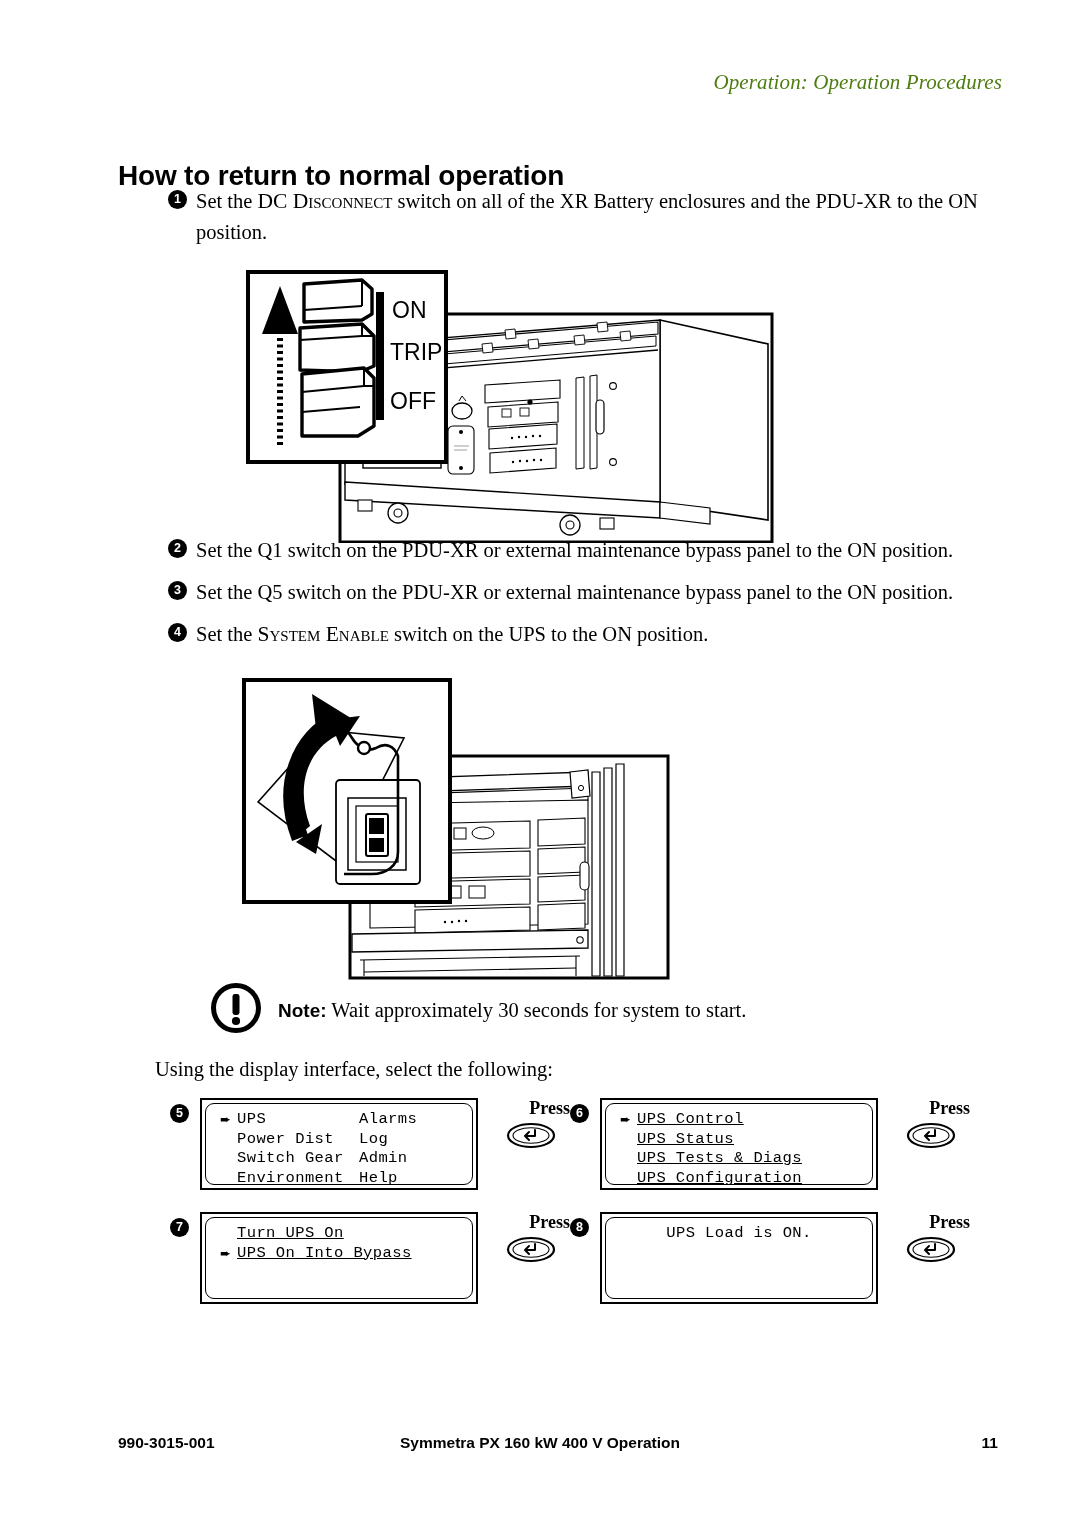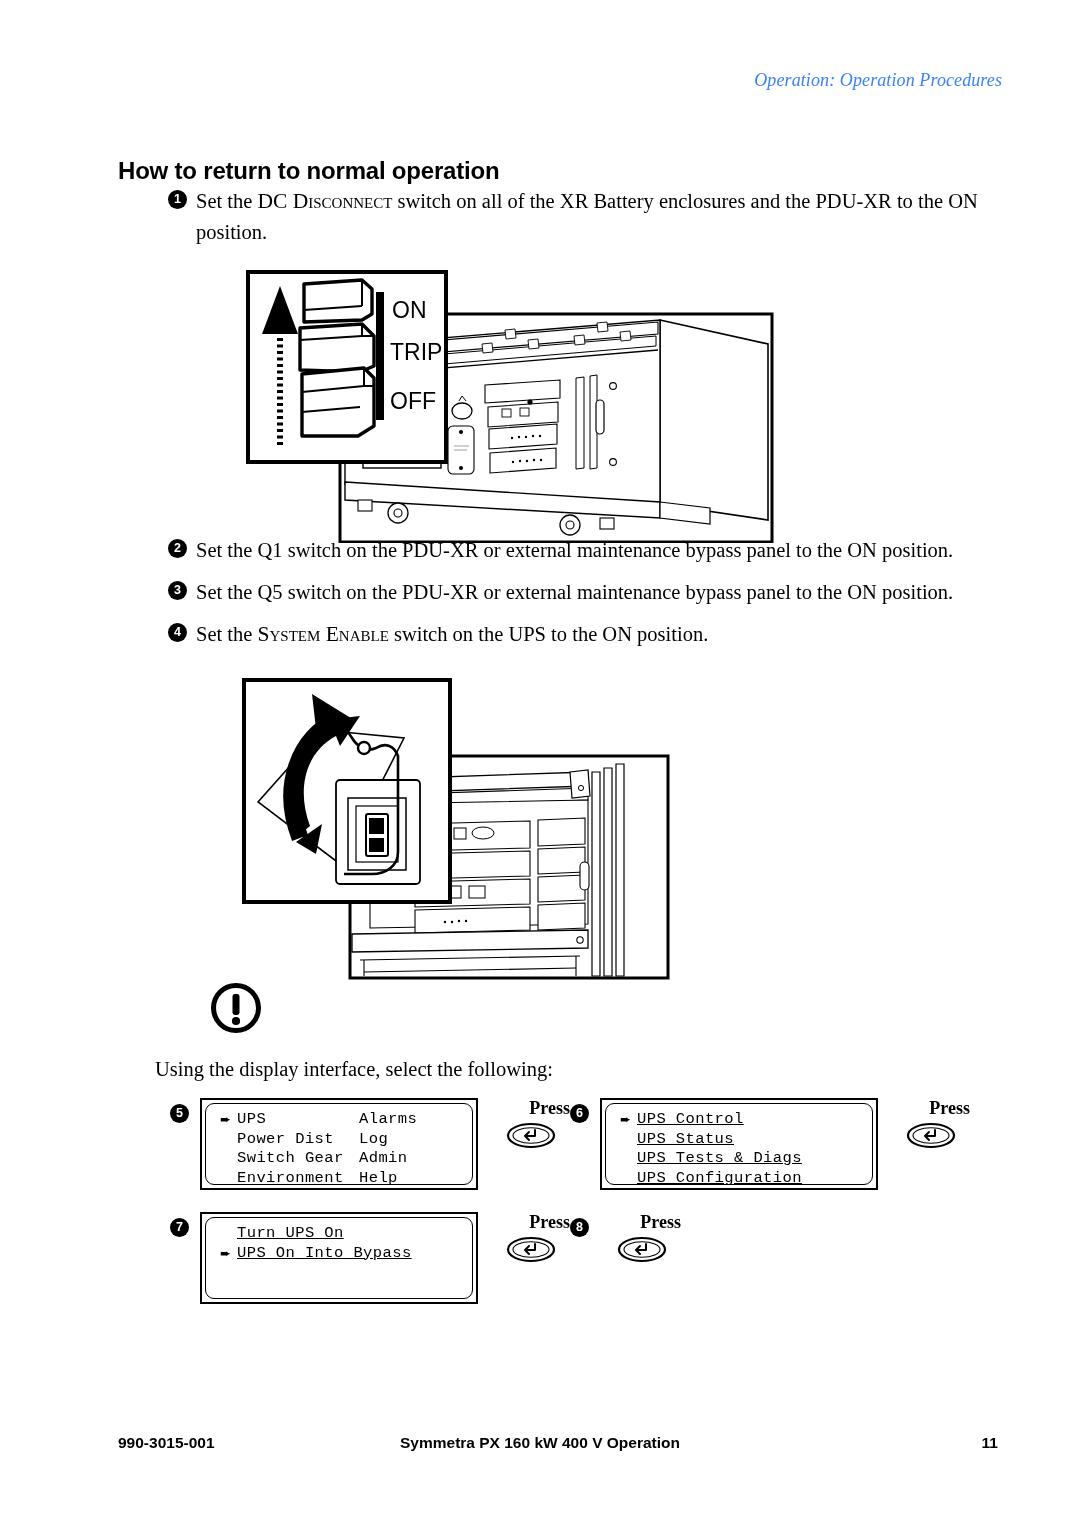--- a/index.html
+++ b/index.html
@@ -16,33 +16,33 @@
     overflow: hidden;
   }
 
   
   .running-head {
     position: absolute;
     top: 70px;
     right: 78px;
     font-family: "Liberation Serif", serif;
     font-style: italic;
-    font-size: 18px;
-    color: #3b82f6;
+    font-size: 21px;
+    color: #4d7c0f;
     letter-spacing: 0.1px;
   }
 
   
   .section-title {
     position: absolute;
     top: 141px;
     left: 118px;
     font-family: "Liberation Sans", sans-serif;
     font-weight: bold;
-    font-size: 24px;
+    font-size: 28px;
     letter-spacing: -0.2px;
   }
 
   
   .step {
     position: absolute;
     display: flex;
     align-items: flex-start;
   }
   .bullet {
@@ -456,20 +456,23 @@
 </figure>
 
 <div id="note-block">
   <span class="note-icon">
     <svg width="52" height="52" viewBox="0 0 52 52" xmlns="http://www.w3.org/2000/svg">
       <circle cx="26" cy="26" r="22.5" fill="#ffffff" stroke="#000" stroke-width="5"></circle>
       <rect x="22.5" y="12" width="7" height="21" rx="2.4" fill="#000"></rect>
       <circle cx="26" cy="39" r="4.1" fill="#000"></circle>
     </svg>
   </span>
+  <span class="note-text">
+    <span class="note-label">Note:</span><span> Wait approximately 30 seconds for system to start.</span>
+  </span>
 </div>
 
 <div id="display-intro">Using the display interface, select the following:</div>
 
 <div class="lcd-group" id="lcd-group-5">
   <div class="lcd-bullet">5</div>
   <div class="lcd-screen">
     <div class="lcd-inner">
       <div class="lcd-line"><span class="lcd-arrow-cell">➨</span><span class="lcd-col-a">UPS</span><span class="lcd-col-b">Alarms</span></div>
       <div class="lcd-line"><span class="lcd-arrow-cell"></span><span class="lcd-col-a">Power Dist</span><span class="lcd-col-b">Log</span></div>
@@ -528,20 +531,28 @@
         <ellipse cx="25" cy="13.5" rx="23" ry="11.5" fill="#ffffff" stroke="#000" stroke-width="2.2"></ellipse>
         <ellipse cx="25" cy="13.5" rx="18" ry="7.8" fill="#ffffff" stroke="#000" stroke-width="1.1"></ellipse>
         <path d="M29 8 L29 14 L19 14 L23 10 M19 14 L23 18" fill="none" stroke="#000" stroke-width="2" stroke-linejoin="round" stroke-linecap="round"></path>
       </svg>
     </div>
   </div>
 </div>
 
 <div class="lcd-group" id="lcd-group-8">
   <div class="lcd-bullet">8</div>
+  <div class="lcd-screen">
+    <div class="lcd-inner">
+      <div class="lcd-line centered"><span></span></div>
+      <div class="lcd-line centered"><span>UPS Load is ON.</span></div>
+      <div class="lcd-line centered"><span></span></div>
+      <div class="lcd-line centered"><span></span></div>
+    </div>
+  </div>
   <div class="press-block">
     <div class="press-label">Press</div>
     <div class="press-key">
       <svg width="50" height="27" viewBox="0 0 50 27" xmlns="http://www.w3.org/2000/svg">
         <ellipse cx="25" cy="13.5" rx="23" ry="11.5" fill="#ffffff" stroke="#000" stroke-width="2.2"></ellipse>
         <ellipse cx="25" cy="13.5" rx="18" ry="7.8" fill="#ffffff" stroke="#000" stroke-width="1.1"></ellipse>
         <path d="M29 8 L29 14 L19 14 L23 10 M19 14 L23 18" fill="none" stroke="#000" stroke-width="2" stroke-linejoin="round" stroke-linecap="round"></path>
       </svg>
     </div>
   </div>

